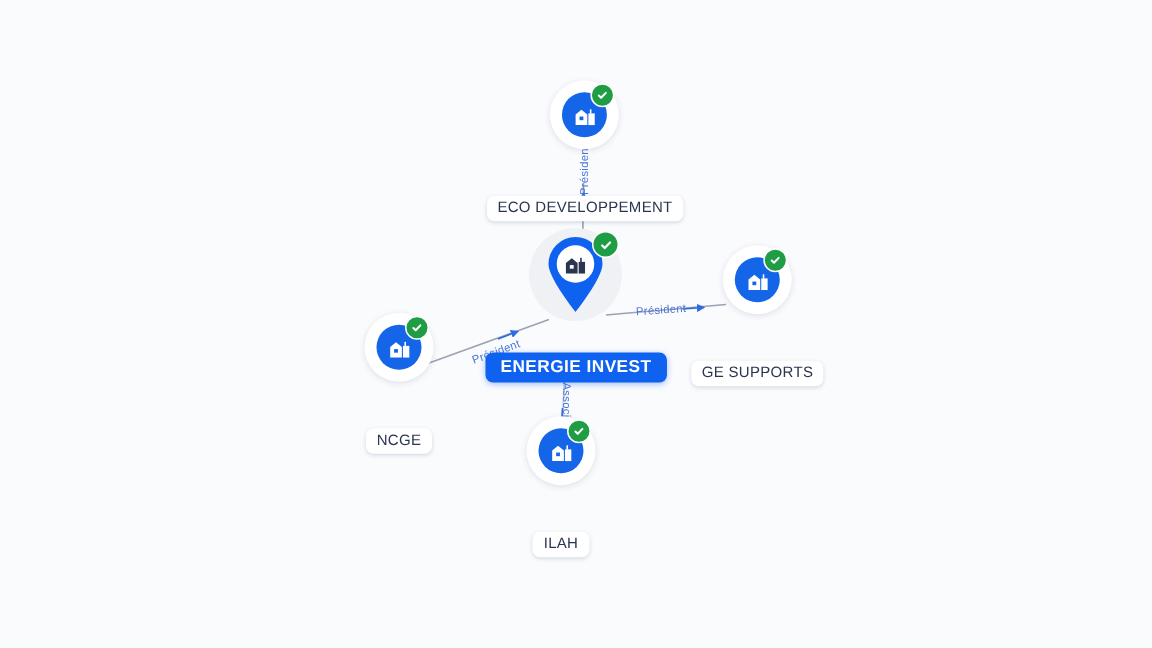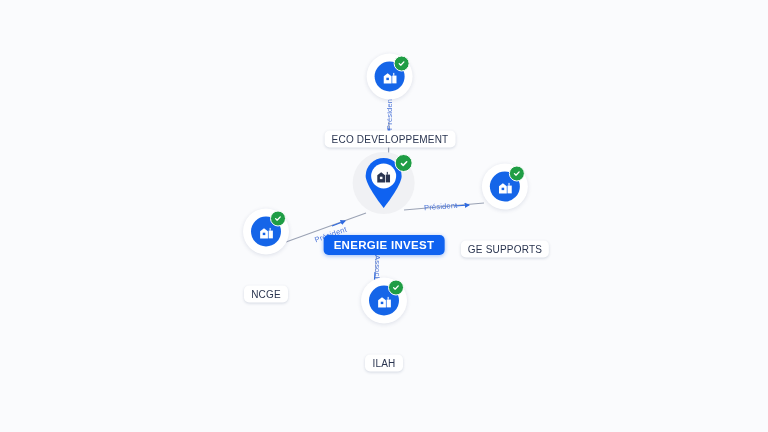--- a/index.html
+++ b/index.html
@@ -241,21 +241,21 @@
           <path d="M3 21 V11 L8.5 6.6 L14 11 V21 Z" fill="#ffffff"></path>
           <rect x="15" y="10" width="6" height="11" fill="#ffffff"></rect>
           <rect x="16.4" y="6.2" width="1.5" height="4" fill="#ffffff"></rect>
           <rect x="6.7" y="13" width="3.6" height="3.4" fill="#1565e8"></rect>
         </svg>
       </div>
     </div>
     <div class="node-label">NCGE</div>
   </div>
 
-  <div class="node" style="left:384px; top:325px;">
+  <div class="node" style="left:374px; top:325px;">
     <div class="node-badge-wrap">
       <div class="node-halo"></div>
       <div class="verified-badge">
         <svg width="8" height="8" viewBox="0 0 12 12">
           <path d="M2.4 6.2 L4.7 8.5 L9.4 3.6" fill="none" stroke="#ffffff" stroke-width="2" stroke-linecap="round" stroke-linejoin="round"></path>
         </svg>
       </div>
       <div class="node-circle">
         <svg width="17" height="17" viewBox="0 0 24 24">
           <path d="M3 21 V11 L8.5 6.6 L14 11 V21 Z" fill="#ffffff"></path>

